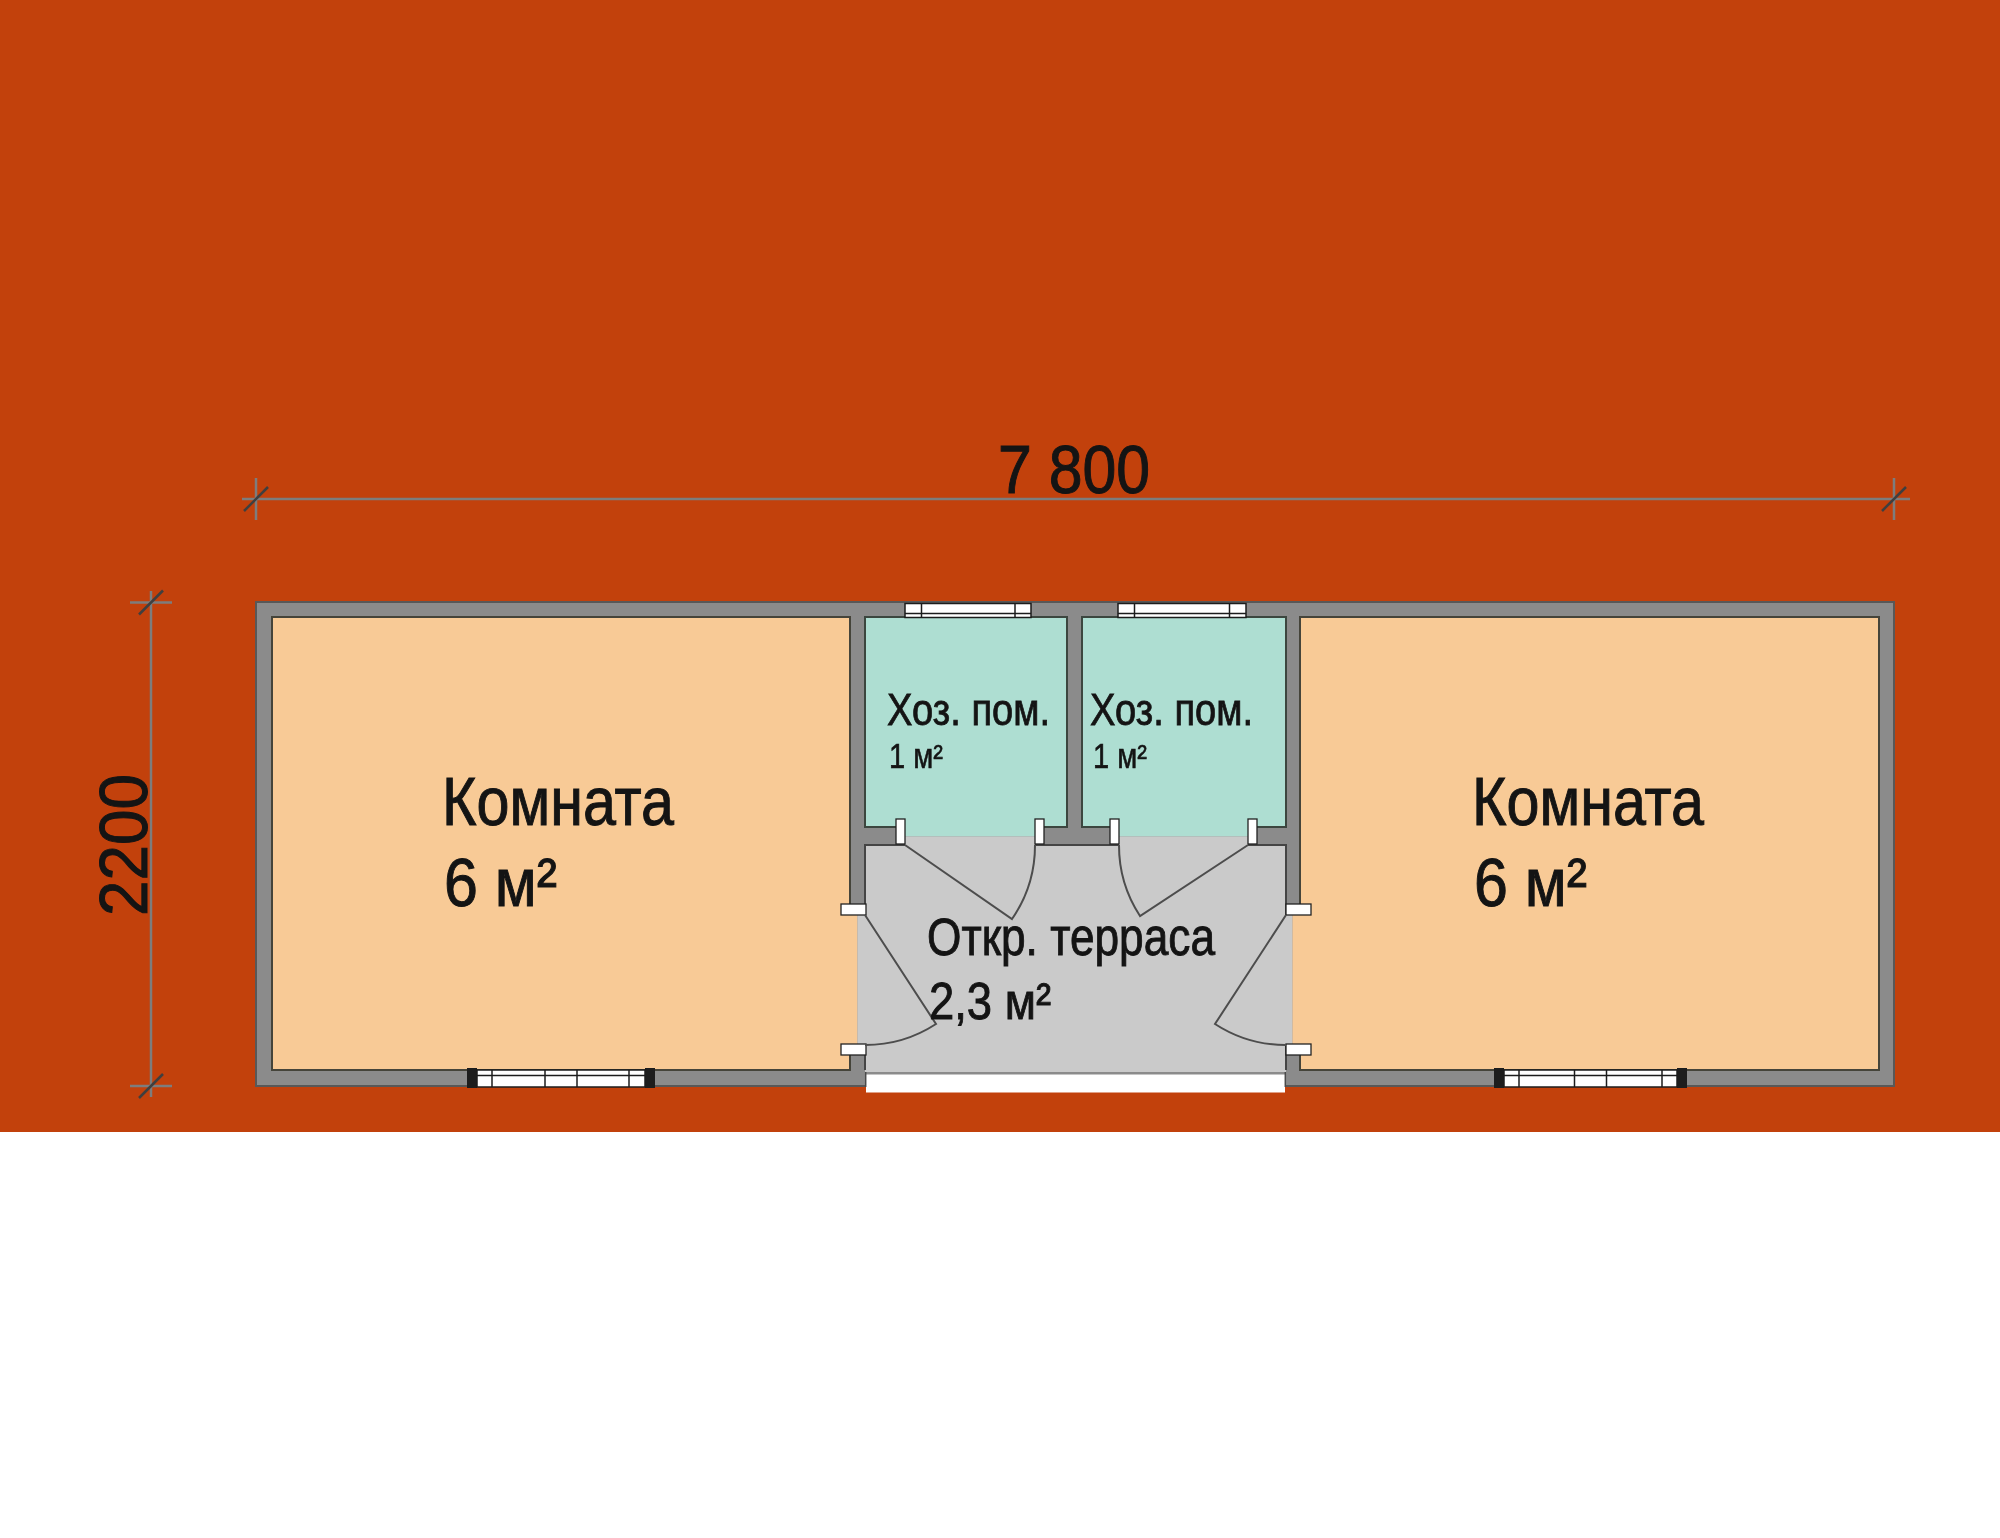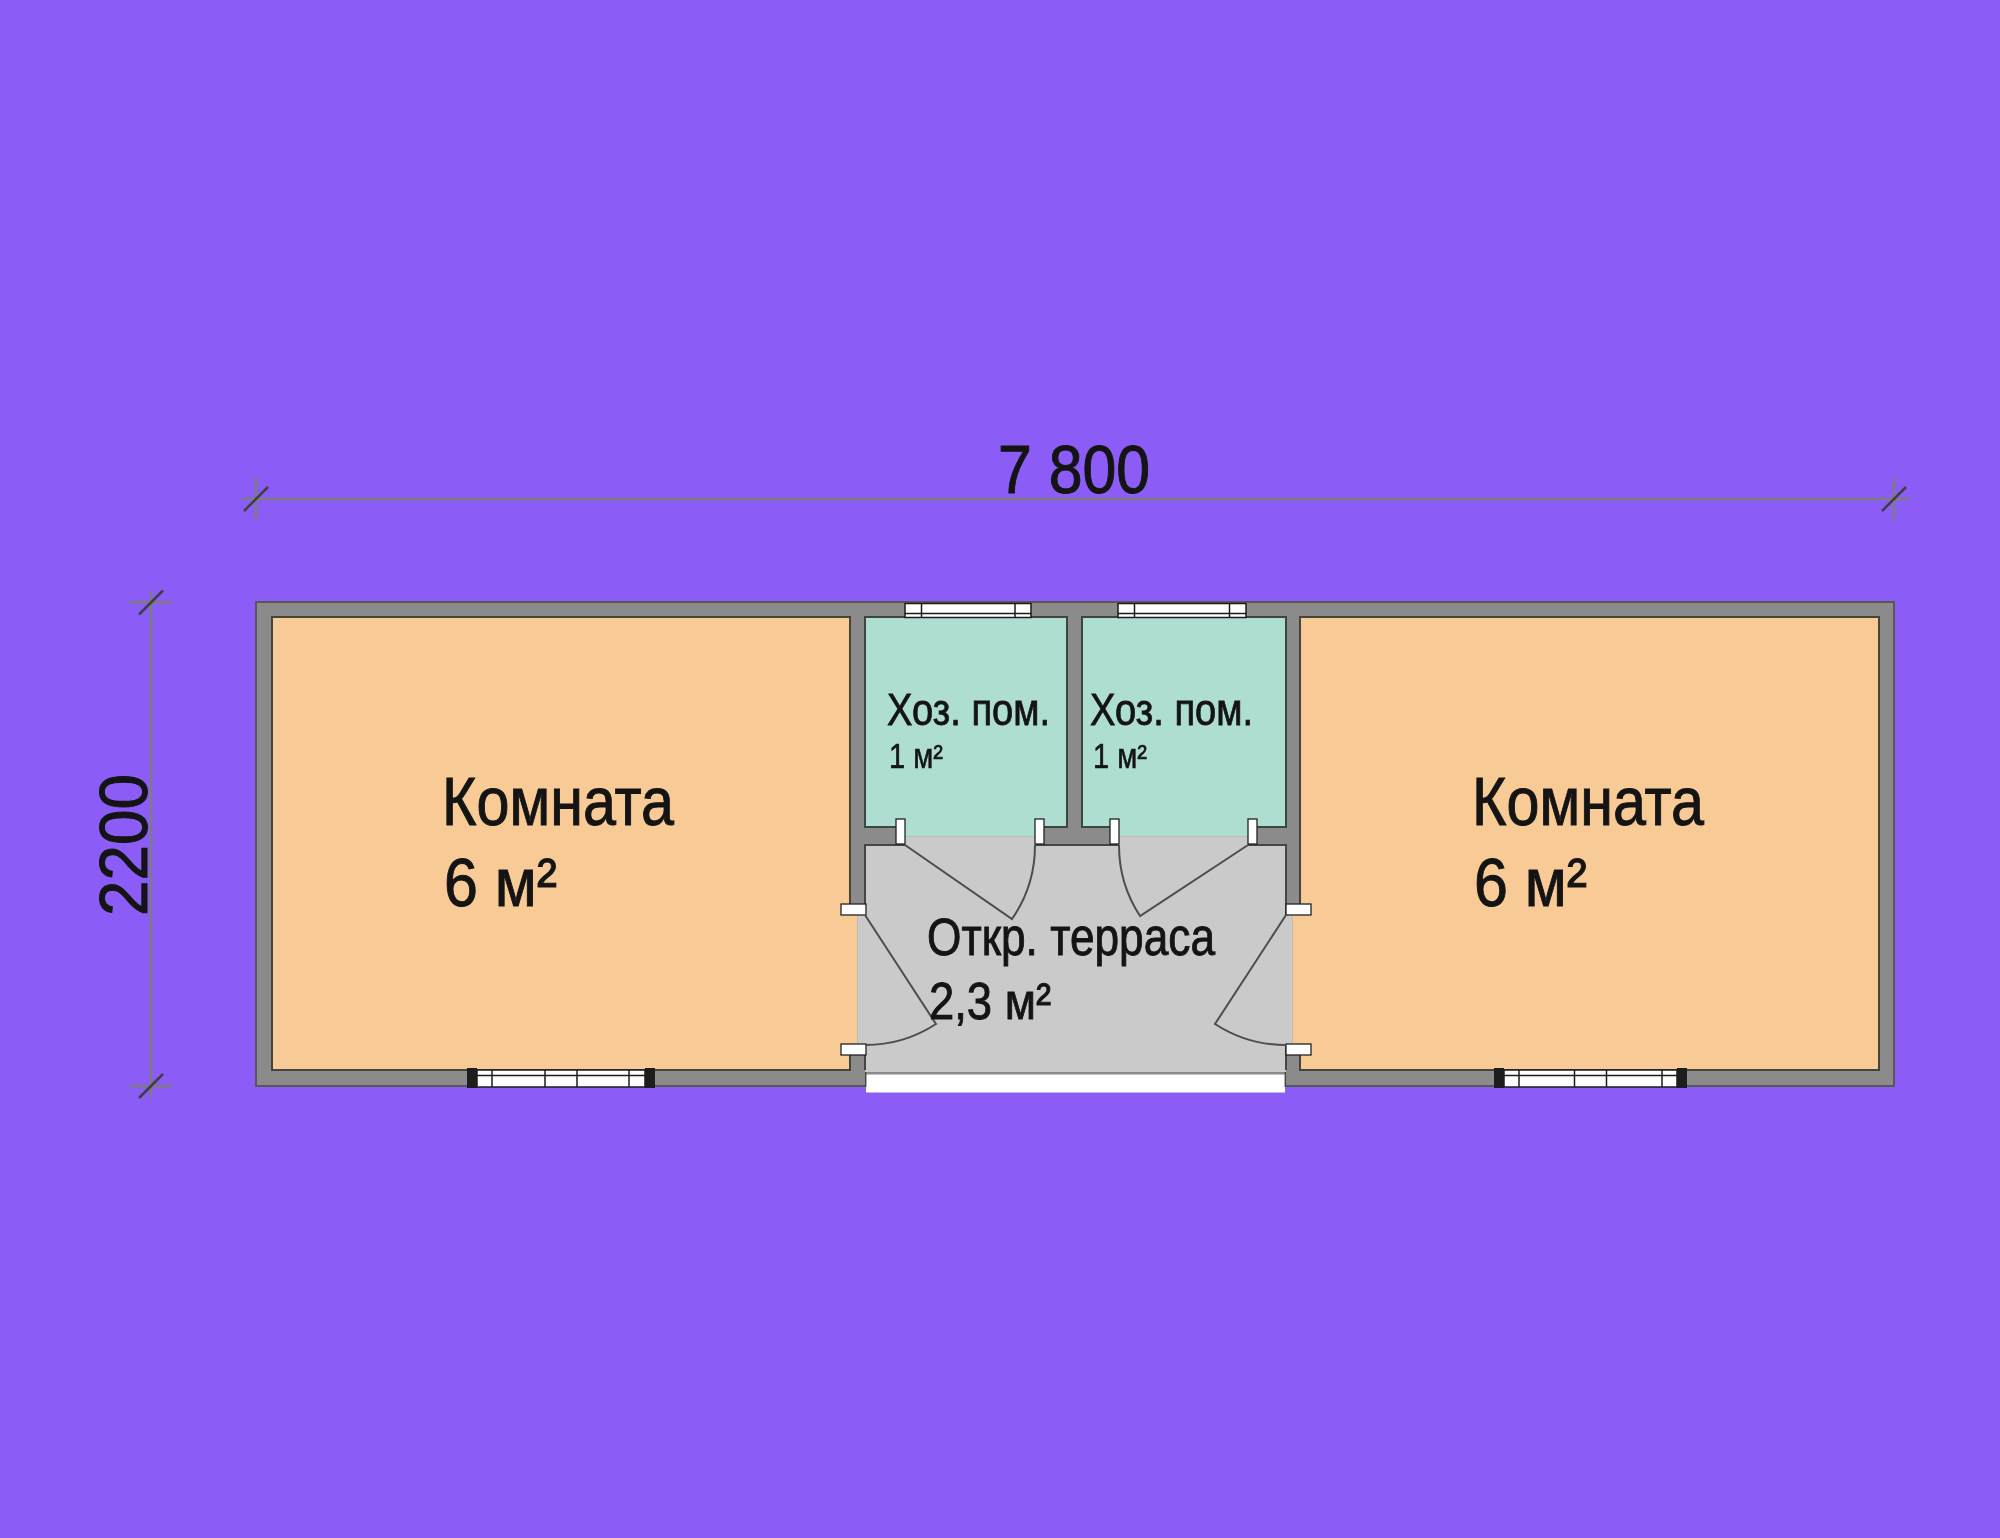--- a/index.html
+++ b/index.html
@@ -1,16 +1,16 @@
 <!DOCTYPE html>
 <html><head>
 <meta charset="utf-8">
 <style>
   html,body{margin:0;padding:0;background:#ffffff;}
-  .page{position:relative;width:2000px;height:1538px;background:#8b5cf6;overflow:hidden;
+  .page{position:relative;width:2000px;height:1132px;background:#c2410c;overflow:hidden;
         font-family:"Liberation Sans", sans-serif;}
   svg{position:absolute;left:0;top:0;}
 </style>
 </head>
 <body>
 <div class="page">
 <svg width="2000" height="1538" viewBox="0 0 2000 1538">
 
   <g id="slab">
     <rect x="256" y="602" width="1638" height="484" fill="#8b8b8b" stroke="#585858" stroke-width="2"></rect>

